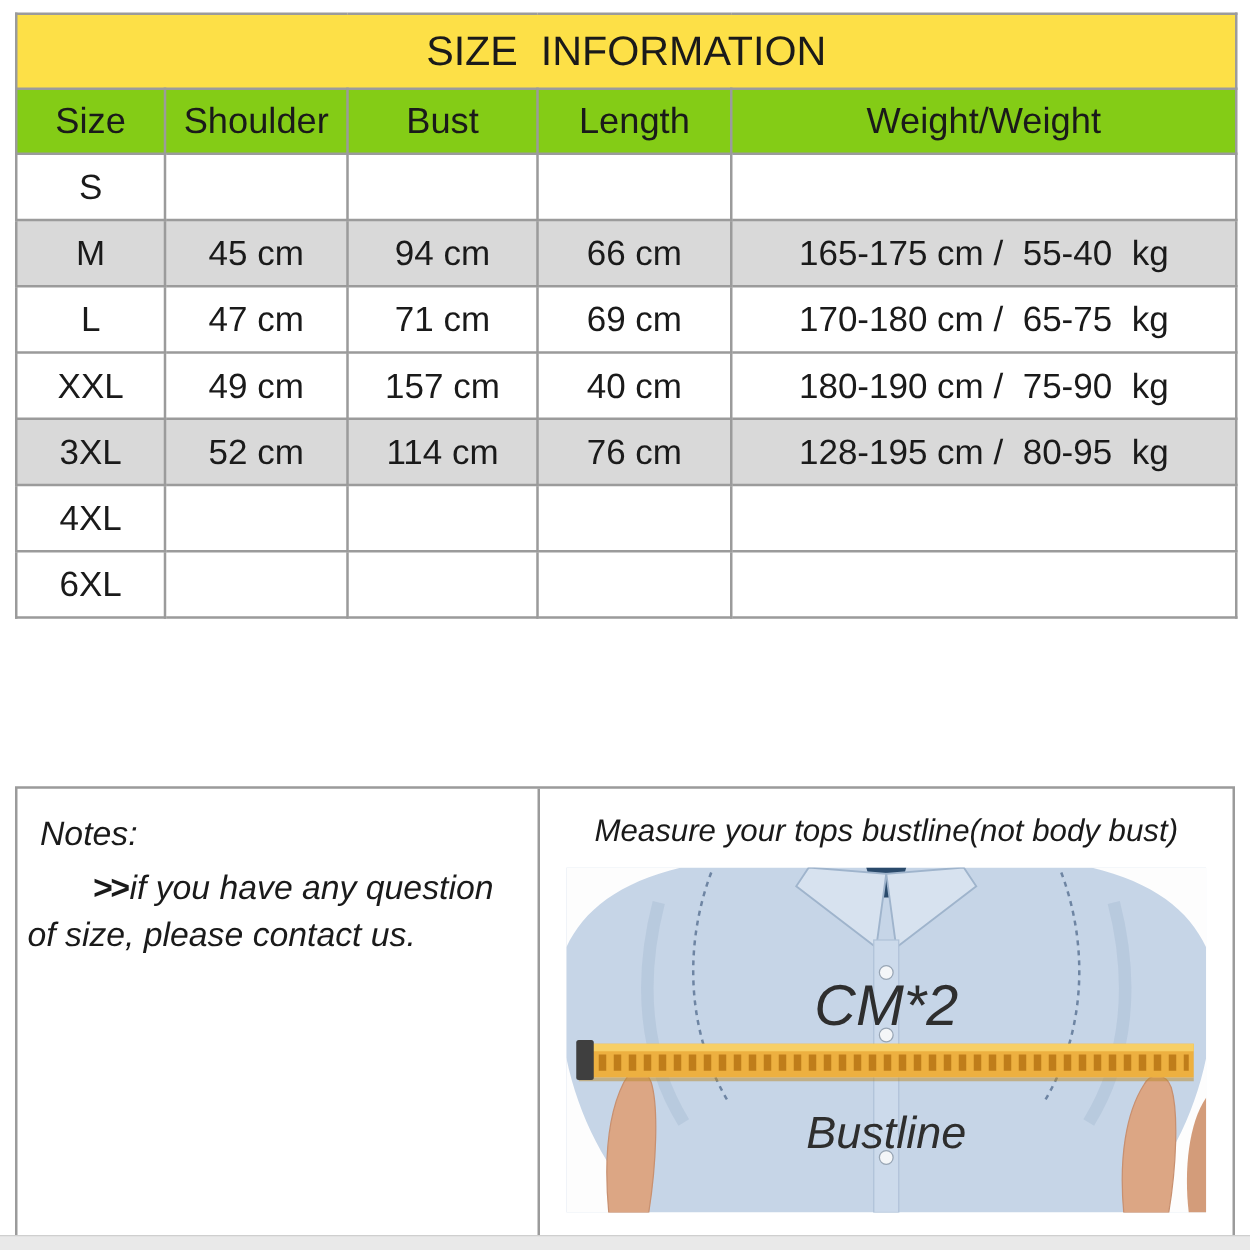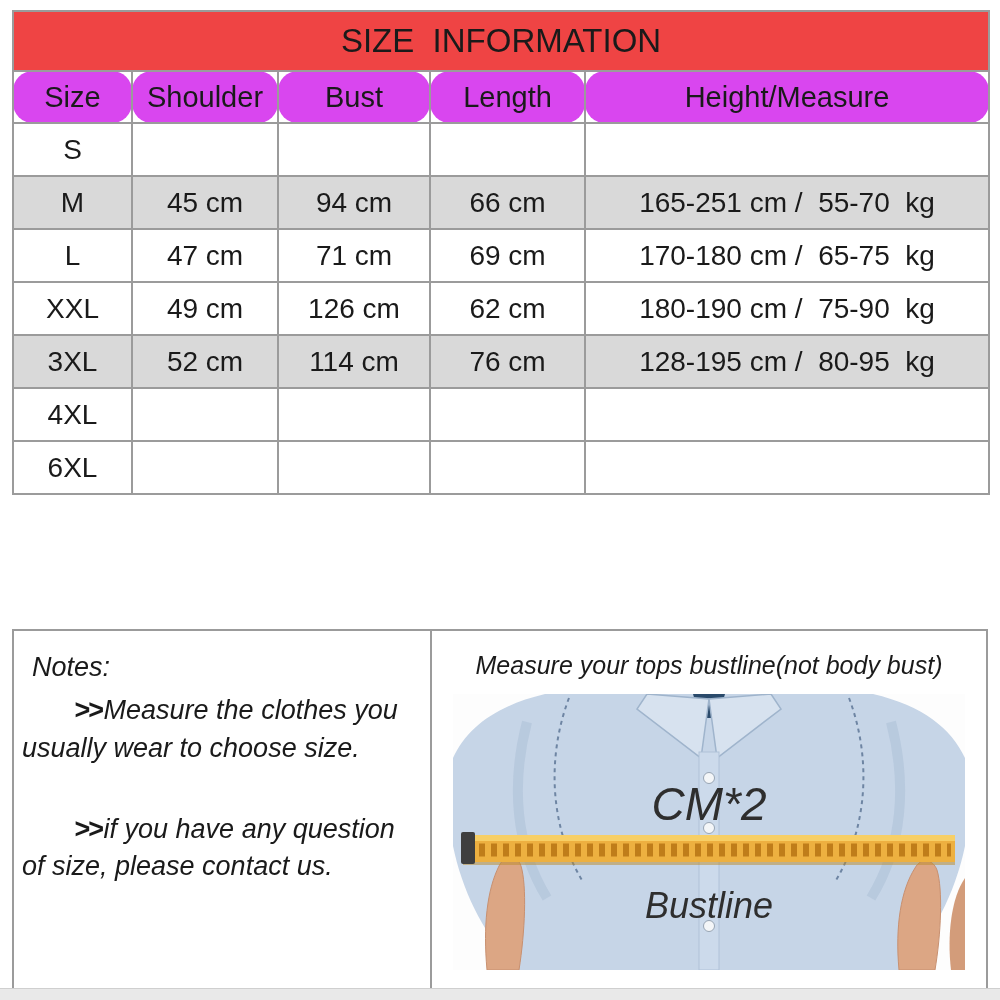--- a/index.html
+++ b/index.html
@@ -15,24 +15,24 @@
     position:absolute; left:12px; top:10px; width:976px;
     border-collapse:collapse; table-layout:fixed;
     border:2px solid #7e7e7e;
   }
   .size-table td, .size-table th {
     border:2px solid #9b9b9b;
     text-align:center; vertical-align:middle;
     padding:0;
   }
   .title-cell {
-    height:58px; font-size:33px; white-space:pre; background:#ef4444;
+    height:58px; font-size:33px; white-space:pre; background:#fde047;
   }
   .size-table thead th {
-    background:#d946ef; height:50px; font-size:29px; font-weight:normal;border-radius:20px;
+    background:#84cc16; height:50px; font-size:29px; font-weight:normal;
   }
   .size-table tbody td { height:51px; font-size:28px; background:#ffffff; }
   .size-table tbody tr.alt td { background:#d9d9d9; }
   td.hw { white-space:pre; font-size:27px; }
 
   
   .bottom {
     position:absolute; left:12px; top:629px; width:976px; height:451px;
     display:flex; border:2px solid #9b9b9b; box-sizing:border-box;
     background:#ffffff;
@@ -72,50 +72,50 @@
   </colgroup>
   <thead>
     <tr>
       <td colspan="5" class="title-cell">SIZE  INFORMATION</td>
     </tr>
     <tr>
       <th>Size</th>
       <th>Shoulder</th>
       <th>Bust</th>
       <th>Length</th>
-      <th>Height/Measure</th>
+      <th>Weight/Weight</th>
     </tr>
   </thead>
   <tbody>
     <tr>
       <td>S</td>
       <td></td>
       <td></td>
       <td></td>
       <td class="hw"></td>
     </tr>
     <tr class="alt">
       <td>M</td>
       <td>45 cm</td>
       <td>94 cm</td>
       <td>66 cm</td>
-      <td class="hw">165-251 cm /  55-70  kg</td>
+      <td class="hw">165-175 cm /  55-40  kg</td>
     </tr>
     <tr>
       <td>L</td>
       <td>47 cm</td>
       <td>71 cm</td>
       <td>69 cm</td>
       <td class="hw">170-180 cm /  65-75  kg</td>
     </tr>
     <tr>
       <td>XXL</td>
       <td>49 cm</td>
-      <td>126 cm</td>
-      <td>62 cm</td>
+      <td>157 cm</td>
+      <td>40 cm</td>
       <td class="hw">180-190 cm /  75-90  kg</td>
     </tr>
     <tr class="alt">
       <td>3XL</td>
       <td>52 cm</td>
       <td>114 cm</td>
       <td>76 cm</td>
       <td class="hw">128-195 cm /  80-95  kg</td>
     </tr>
     <tr>
@@ -131,21 +131,20 @@
       <td></td>
       <td></td>
       <td class="hw"></td>
     </tr>
   </tbody>
 </table>
 
 <div class="bottom">
   <div class="notes-panel">
     <div class="notes-title">Notes:</div>
-    <p class="note"><span class="prefix">&gt;&gt;</span><span>Measure the clothes you usually wear to choose size.</span></p>
     <p class="note"><span class="prefix">&gt;&gt;</span><span>if you have any question of size, please contact us.</span></p>
   </div>
 
   <div class="measure-panel">
     <div class="measure-caption">Measure your tops bustline(not body bust)</div>
 
     <svg class="illustration" width="512" height="276" viewBox="0 0 512 276">
 
       <rect x="0" y="0" width="512" height="276" fill="#fdfdfd"></rect>
 

